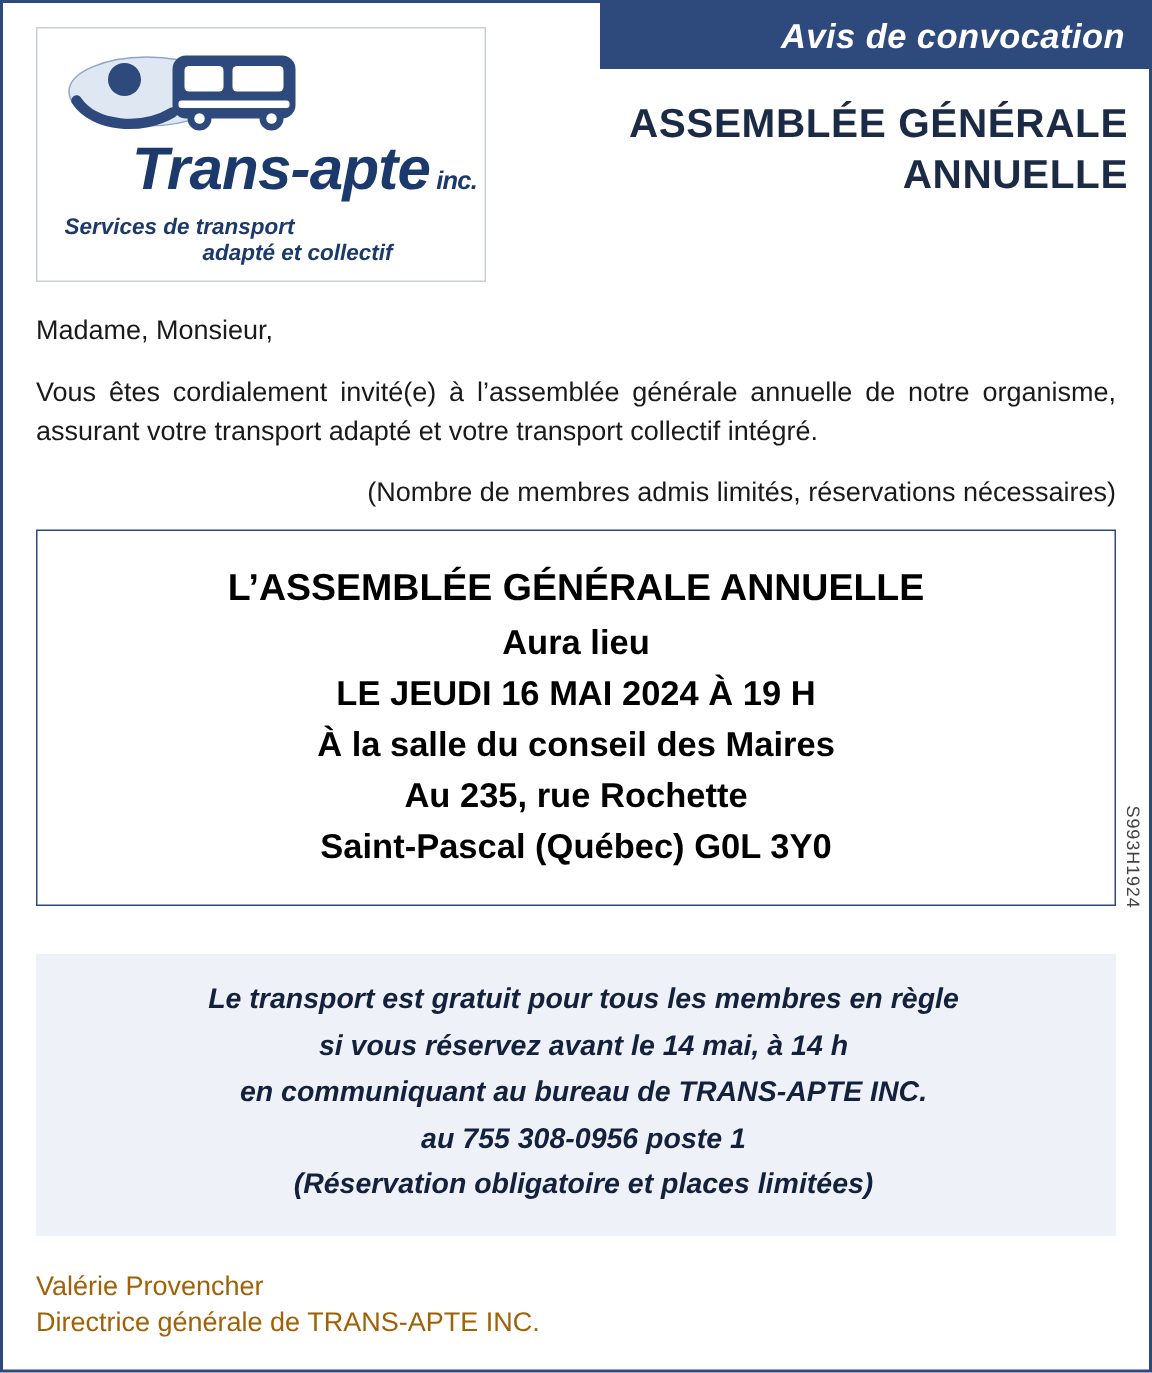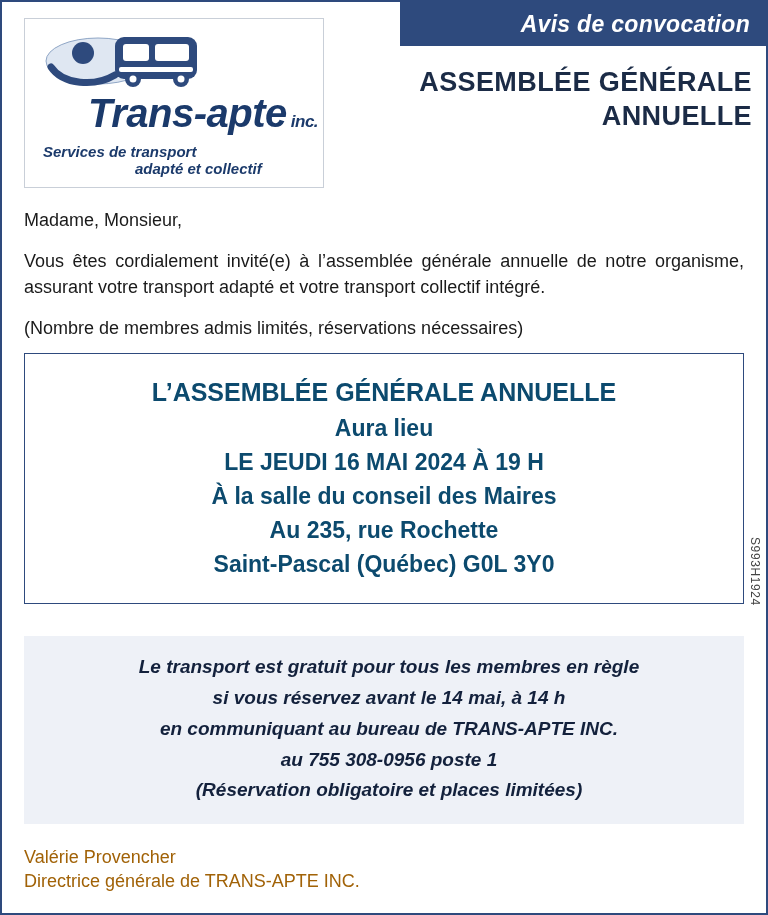--- a/index.html
+++ b/index.html
@@ -147,34 +147,35 @@
     font-size: 18px;
     margin-top: 18px;
     line-height: 1.42;
     text-align: justify;
     color: #1a1a1a;
   }
   .note {
     font-size: 18px;
     margin-top: 18px;
     color: #1a1a1a;
+    text-align: right;
   }
 
   
   .meeting-box {
     margin: 14px 22px 0 22px;
     border: 1px solid #2e4a7d;
     padding: 20px 10px 22px 10px;
     text-align: center;
     box-sizing: border-box;
   }
   .meeting-line {
     font-size: 23px;
     font-weight: bold;
-    color: #0c4a6e;
+    color: #000000;
     line-height: 1.48;
   }
   .meeting-line.big {
     font-size: 25px;
   }
 
   
   .highlight {
     margin: 32px 22px 0 22px;
     background: #eef1f7;

